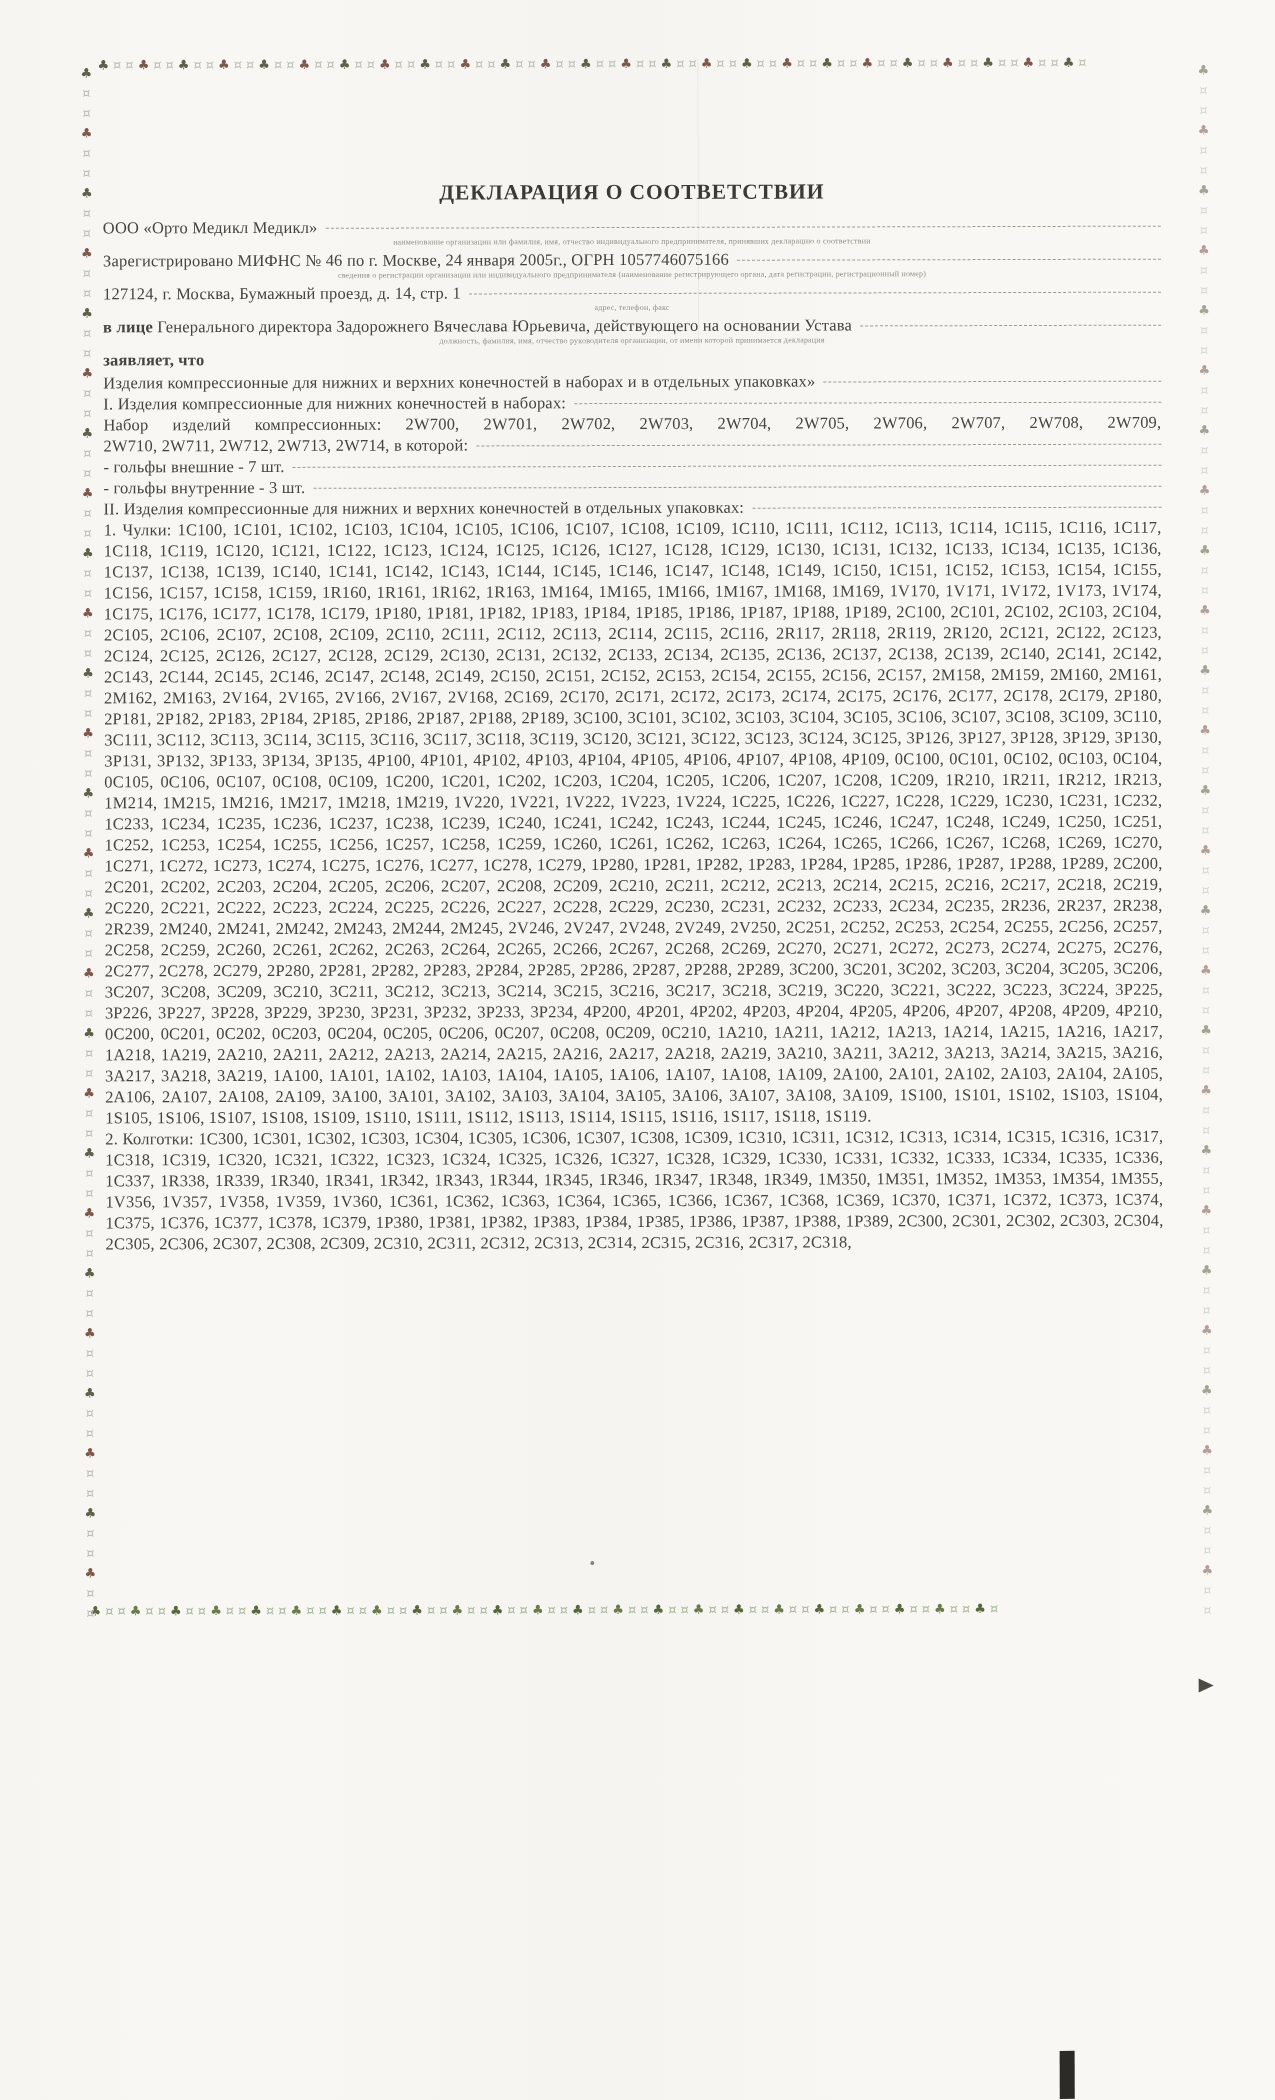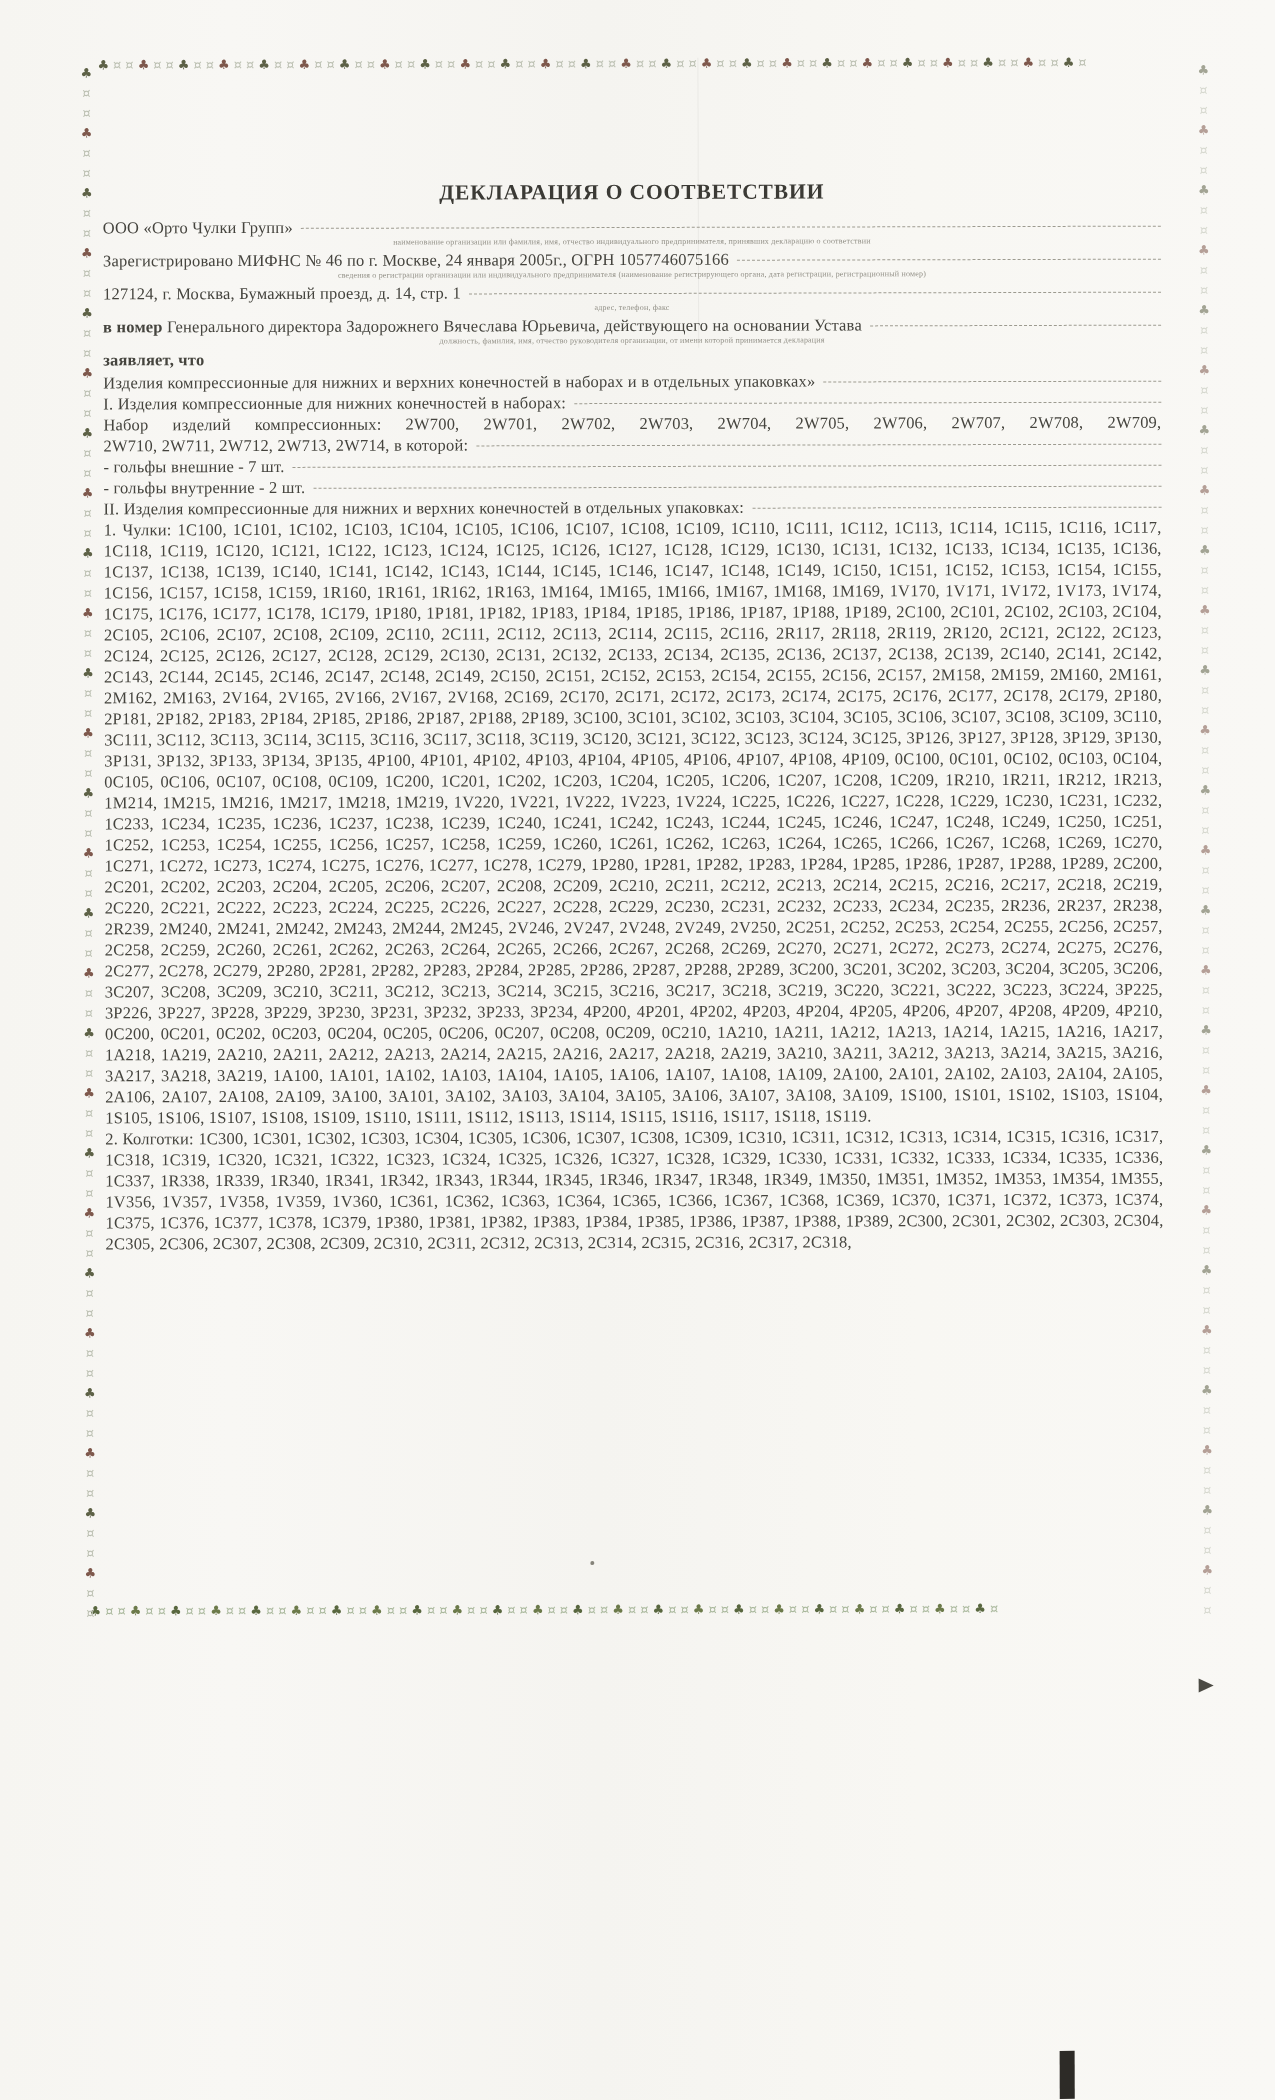--- a/index.html
+++ b/index.html
@@ -212,21 +212,21 @@
     <div class="dot-artifact"></div>
     <div class="arrow-artifact"></div>
     <div class="black-bar"></div>
 
     <div class="doc">
 
       <div class="title">ДЕКЛАРАЦИЯ О СООТВЕТСТВИИ</div>
 
       <div class="frow">
         <div class="fline">
-          <span class="ftext">ООО «Орто Чулки Групп»</span>
+          <span class="ftext">ООО «Орто Медикл Медикл»</span>
           <span class="fdash"></span>
         </div>
         <div class="fcap">наименование организации или фамилия, имя, отчество индивидуального предпринимателя, принявших декларацию о соответствии</div>
       </div>
 
       <div class="frow">
         <div class="fline">
           <span class="ftext">Зарегистрировано МИФНС № 46 по г. Москве, 24 января 2005г., ОГРН 1057746075166</span>
           <span class="fdash"></span>
         </div>
@@ -236,21 +236,21 @@
       <div class="frow">
         <div class="fline">
           <span class="ftext">127124, г. Москва, Бумажный проезд, д. 14, стр. 1</span>
           <span class="fdash"></span>
         </div>
         <div class="fcap">адрес, телефон, факс</div>
       </div>
 
       <div class="frow">
         <div class="fline">
-          <span class="ftext"><span class="b">в номер</span><span> Генерального директора Задорожнего Вячеслава Юрьевича, действующего на основании Устава</span></span>
+          <span class="ftext"><span class="b">в лице</span><span> Генерального директора Задорожнего Вячеслава Юрьевича, действующего на основании Устава</span></span>
           <span class="fdash"></span>
         </div>
         <div class="fcap">должность, фамилия, имя, отчество руководителя организации, от имени которой принимается декларация</div>
       </div>
 
       <div class="b mt">заявляет, что</div>
 
       <div class="fline mt">
         <span class="ftext">Изделия компрессионные для нижних и верхних конечностей в наборах и в отдельных упаковках»</span>
         <span class="fdash"></span>
@@ -265,21 +265,21 @@
       <div class="fline">
         <span class="ftext">2W710, 2W711, 2W712, 2W713, 2W714, в которой:</span>
         <span class="fdash"></span>
       </div>
 
       <div class="fline">
         <span class="ftext">- гольфы внешние - 7 шт.</span>
         <span class="fdash"></span>
       </div>
       <div class="fline">
-        <span class="ftext">- гольфы внутренние - 2 шт.</span>
+        <span class="ftext">- гольфы внутренние - 3 шт.</span>
         <span class="fdash"></span>
       </div>
 
       <div class="fline">
         <span class="ftext">II. Изделия компрессионные для нижних и верхних конечностей в отдельных упаковках:</span>
         <span class="fdash"></span>
       </div>
 
       <div class="para">1. Чулки: 1C100, 1C101, 1C102, 1C103, 1C104, 1C105, 1C106, 1C107, 1C108, 1C109, 1C110, 1C111, 1C112, 1C113, 1C114, 1C115, 1C116, 1C117, 1C118, 1C119, 1C120, 1C121, 1C122, 1C123, 1C124, 1C125, 1C126, 1C127, 1C128, 1C129, 1C130, 1C131, 1C132, 1C133, 1C134, 1C135, 1C136, 1C137, 1C138, 1C139, 1C140, 1C141, 1C142, 1C143, 1C144, 1C145, 1C146, 1C147, 1C148, 1C149, 1C150, 1C151, 1C152, 1C153, 1C154, 1C155, 1C156, 1C157, 1C158, 1C159, 1R160, 1R161, 1R162, 1R163, 1M164, 1M165, 1M166, 1M167, 1M168, 1M169, 1V170, 1V171, 1V172, 1V173, 1V174, 1C175, 1C176, 1C177, 1C178, 1C179, 1P180, 1P181, 1P182, 1P183, 1P184, 1P185, 1P186, 1P187, 1P188, 1P189, 2C100, 2C101, 2C102, 2C103, 2C104, 2C105, 2C106, 2C107, 2C108, 2C109, 2C110, 2C111, 2C112, 2C113, 2C114, 2C115, 2C116, 2R117, 2R118, 2R119, 2R120, 2C121, 2C122, 2C123, 2C124, 2C125, 2C126, 2C127, 2C128, 2C129, 2C130, 2C131, 2C132, 2C133, 2C134, 2C135, 2C136, 2C137, 2C138, 2C139, 2C140, 2C141, 2C142, 2C143, 2C144, 2C145, 2C146, 2C147, 2C148, 2C149, 2C150, 2C151, 2C152, 2C153, 2C154, 2C155, 2C156, 2C157, 2M158, 2M159, 2M160, 2M161, 2M162, 2M163, 2V164, 2V165, 2V166, 2V167, 2V168, 2C169, 2C170, 2C171, 2C172, 2C173, 2C174, 2C175, 2C176, 2C177, 2C178, 2C179, 2P180, 2P181, 2P182, 2P183, 2P184, 2P185, 2P186, 2P187, 2P188, 2P189, 3C100, 3C101, 3C102, 3C103, 3C104, 3C105, 3C106, 3C107, 3C108, 3C109, 3C110, 3C111, 3C112, 3C113, 3C114, 3C115, 3C116, 3C117, 3C118, 3C119, 3C120, 3C121, 3C122, 3C123, 3C124, 3C125, 3P126, 3P127, 3P128, 3P129, 3P130, 3P131, 3P132, 3P133, 3P134, 3P135, 4P100, 4P101, 4P102, 4P103, 4P104, 4P105, 4P106, 4P107, 4P108, 4P109, 0C100, 0C101, 0C102, 0C103, 0C104, 0C105, 0C106, 0C107, 0C108, 0C109, 1C200, 1C201, 1C202, 1C203, 1C204, 1C205, 1C206, 1C207, 1C208, 1C209, 1R210, 1R211, 1R212, 1R213, 1M214, 1M215, 1M216, 1M217, 1M218, 1M219, 1V220, 1V221, 1V222, 1V223, 1V224, 1C225, 1C226, 1C227, 1C228, 1C229, 1C230, 1C231, 1C232, 1C233, 1C234, 1C235, 1C236, 1C237, 1C238, 1C239, 1C240, 1C241, 1C242, 1C243, 1C244, 1C245, 1C246, 1C247, 1C248, 1C249, 1C250, 1C251, 1C252, 1C253, 1C254, 1C255, 1C256, 1C257, 1C258, 1C259, 1C260, 1C261, 1C262, 1C263, 1C264, 1C265, 1C266, 1C267, 1C268, 1C269, 1C270, 1C271, 1C272, 1C273, 1C274, 1C275, 1C276, 1C277, 1C278, 1C279, 1P280, 1P281, 1P282, 1P283, 1P284, 1P285, 1P286, 1P287, 1P288, 1P289, 2C200, 2C201, 2C202, 2C203, 2C204, 2C205, 2C206, 2C207, 2C208, 2C209, 2C210, 2C211, 2C212, 2C213, 2C214, 2C215, 2C216, 2C217, 2C218, 2C219, 2C220, 2C221, 2C222, 2C223, 2C224, 2C225, 2C226, 2C227, 2C228, 2C229, 2C230, 2C231, 2C232, 2C233, 2C234, 2C235, 2R236, 2R237, 2R238, 2R239, 2M240, 2M241, 2M242, 2M243, 2M244, 2M245, 2V246, 2V247, 2V248, 2V249, 2V250, 2C251, 2C252, 2C253, 2C254, 2C255, 2C256, 2C257, 2C258, 2C259, 2C260, 2C261, 2C262, 2C263, 2C264, 2C265, 2C266, 2C267, 2C268, 2C269, 2C270, 2C271, 2C272, 2C273, 2C274, 2C275, 2C276, 2C277, 2C278, 2C279, 2P280, 2P281, 2P282, 2P283, 2P284, 2P285, 2P286, 2P287, 2P288, 2P289, 3C200, 3C201, 3C202, 3C203, 3C204, 3C205, 3C206, 3C207, 3C208, 3C209, 3C210, 3C211, 3C212, 3C213, 3C214, 3C215, 3C216, 3C217, 3C218, 3C219, 3C220, 3C221, 3C222, 3C223, 3C224, 3P225, 3P226, 3P227, 3P228, 3P229, 3P230, 3P231, 3P232, 3P233, 3P234, 4P200, 4P201, 4P202, 4P203, 4P204, 4P205, 4P206, 4P207, 4P208, 4P209, 4P210, 0C200, 0C201, 0C202, 0C203, 0C204, 0C205, 0C206, 0C207, 0C208, 0C209, 0C210, 1A210, 1A211, 1A212, 1A213, 1A214, 1A215, 1A216, 1A217, 1A218, 1A219, 2A210, 2A211, 2A212, 2A213, 2A214, 2A215, 2A216, 2A217, 2A218, 2A219, 3A210, 3A211, 3A212, 3A213, 3A214, 3A215, 3A216, 3A217, 3A218, 3A219, 1A100, 1A101, 1A102, 1A103, 1A104, 1A105, 1A106, 1A107, 1A108, 1A109, 2A100, 2A101, 2A102, 2A103, 2A104, 2A105, 2A106, 2A107, 2A108, 2A109, 3A100, 3A101, 3A102, 3A103, 3A104, 3A105, 3A106, 3A107, 3A108, 3A109, 1S100, 1S101, 1S102, 1S103, 1S104, 1S105, 1S106, 1S107, 1S108, 1S109, 1S110, 1S111, 1S112, 1S113, 1S114, 1S115, 1S116, 1S117, 1S118, 1S119.</div>
       <div class="para">2. Колготки: 1C300, 1C301, 1C302, 1C303, 1C304, 1C305, 1C306, 1C307, 1C308, 1C309, 1C310, 1C311, 1C312, 1C313, 1C314, 1C315, 1C316, 1C317, 1C318, 1C319, 1C320, 1C321, 1C322, 1C323, 1C324, 1C325, 1C326, 1C327, 1C328, 1C329, 1C330, 1C331, 1C332, 1C333, 1C334, 1C335, 1C336, 1C337, 1R338, 1R339, 1R340, 1R341, 1R342, 1R343, 1R344, 1R345, 1R346, 1R347, 1R348, 1R349, 1M350, 1M351, 1M352, 1M353, 1M354, 1M355, 1V356, 1V357, 1V358, 1V359, 1V360, 1C361, 1C362, 1C363, 1C364, 1C365, 1C366, 1C367, 1C368, 1C369, 1C370, 1C371, 1C372, 1C373, 1C374, 1C375, 1C376, 1C377, 1C378, 1C379, 1P380, 1P381, 1P382, 1P383, 1P384, 1P385, 1P386, 1P387, 1P388, 1P389, 2C300, 2C301, 2C302, 2C303, 2C304, 2C305, 2C306, 2C307, 2C308, 2C309, 2C310, 2C311, 2C312, 2C313, 2C314, 2C315, 2C316, 2C317, 2C318,</div>

